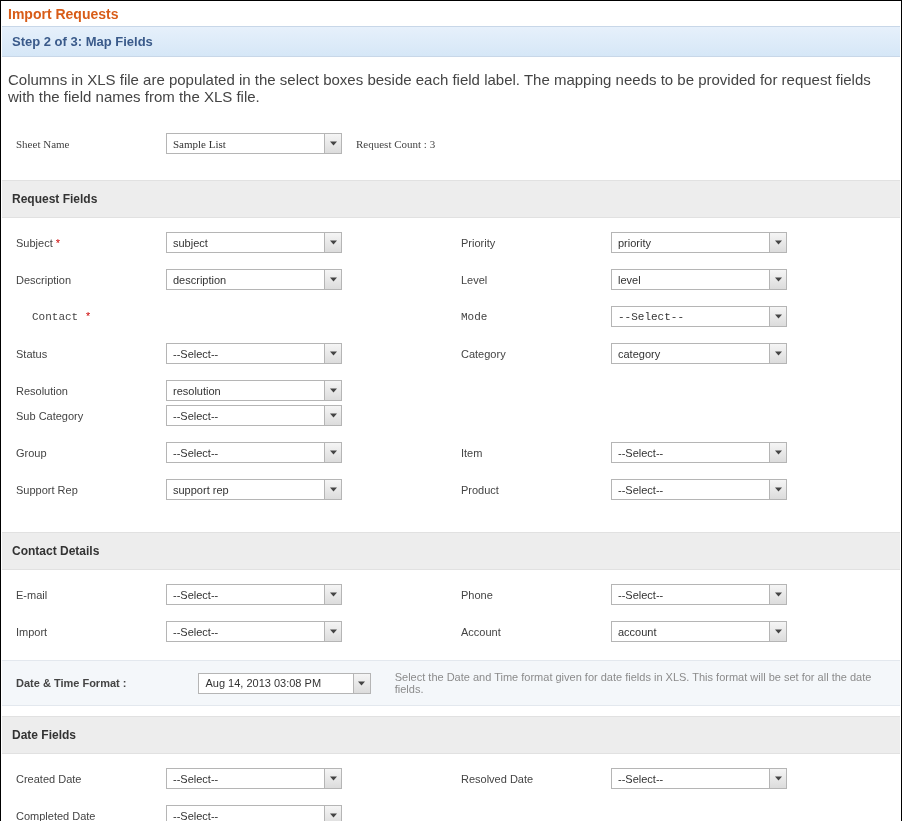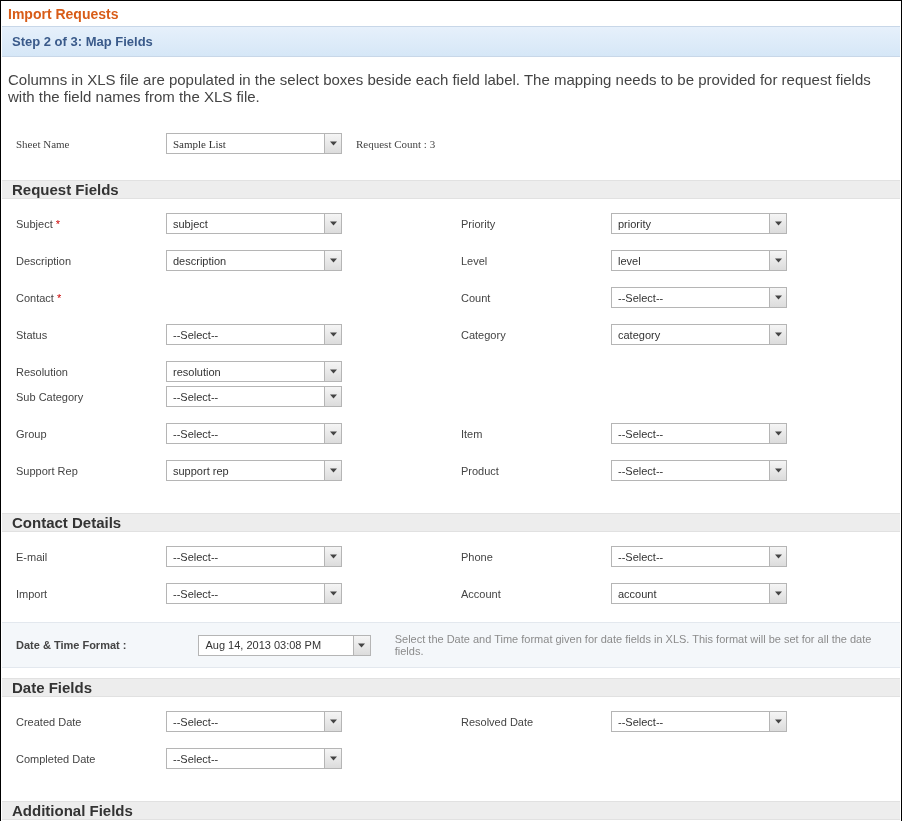--- a/index.html
+++ b/index.html
@@ -58,24 +58,24 @@
       border-left: 1px solid #b5b5b5;
       display: flex;
       align-items: center;
       justify-content: center;
     }
     .arrow-btn svg { width: 7px; height: 5px; }
     .section-head {
       background: #ededed;
       border-top: 1px solid #e1e1e1;
       border-bottom: 1px solid #e1e1e1;
-      padding: 0 10px;
+      padding: 11px 10px;
       font-weight: bold;
       color: #333;
-      font-size: 15px;
+      font-size: 12px;
     }
     .two-col {
       display: flex;
       padding: 4px 4px;
     }
     .col {
       flex: 1;
       display: flex;
       align-items: center;
       padding: 2px 10px;
@@ -171,26 +171,26 @@
         <div class="pseudo-select">
           <span>level</span>
           <span class="arrow-btn">
             <svg viewBox="0 0 10 6">
               <path d="M0 0 L10 0 L5 6 Z" fill="#444"></path>
             </svg>
           </span>
         </div>
       </div>
     </div>
-    <div class="two-col" style="padding: 6px 4px;">
+    <div class="two-col" style="padding: 6px 20px; font-family: Liberation Mono, monospace;">
       <div class="col">
         <div class="lbl">Contact <span class="req">*</span></div>
       </div>
       <div class="col">
-        <div class="lbl">Count </div>
+        <div class="lbl">Mode </div>
         <div class="pseudo-select">
           <span>--Select--</span>
           <span class="arrow-btn">
             <svg viewBox="0 0 10 6">
               <path d="M0 0 L10 0 L5 6 Z" fill="#444"></path>
             </svg>
           </span>
         </div>
       </div>
     </div>

